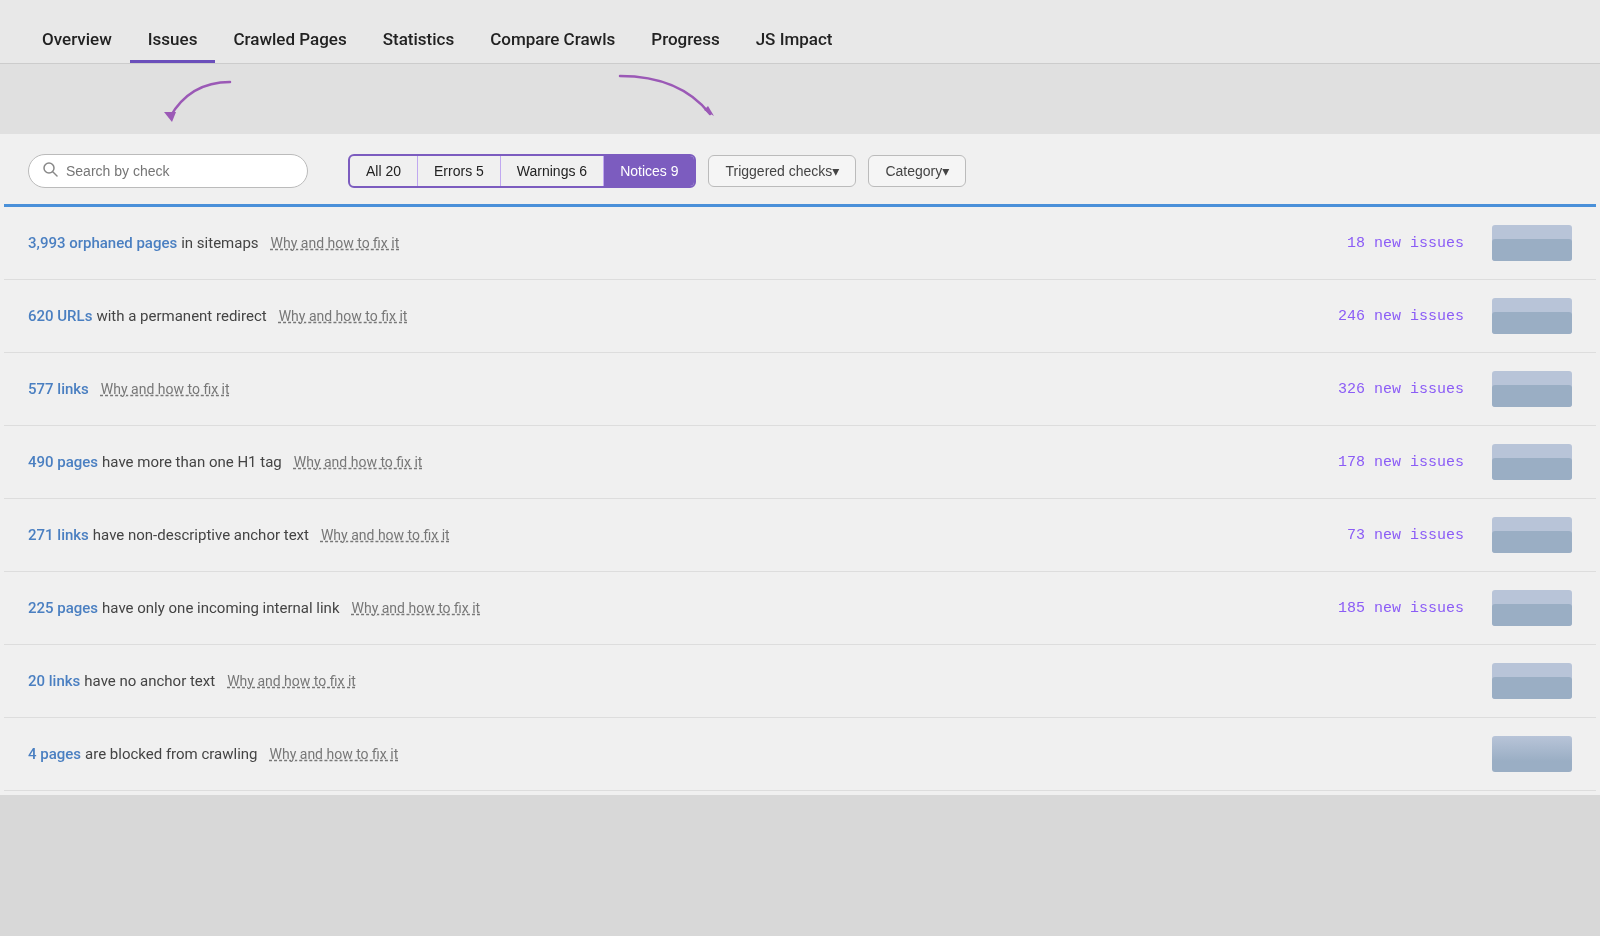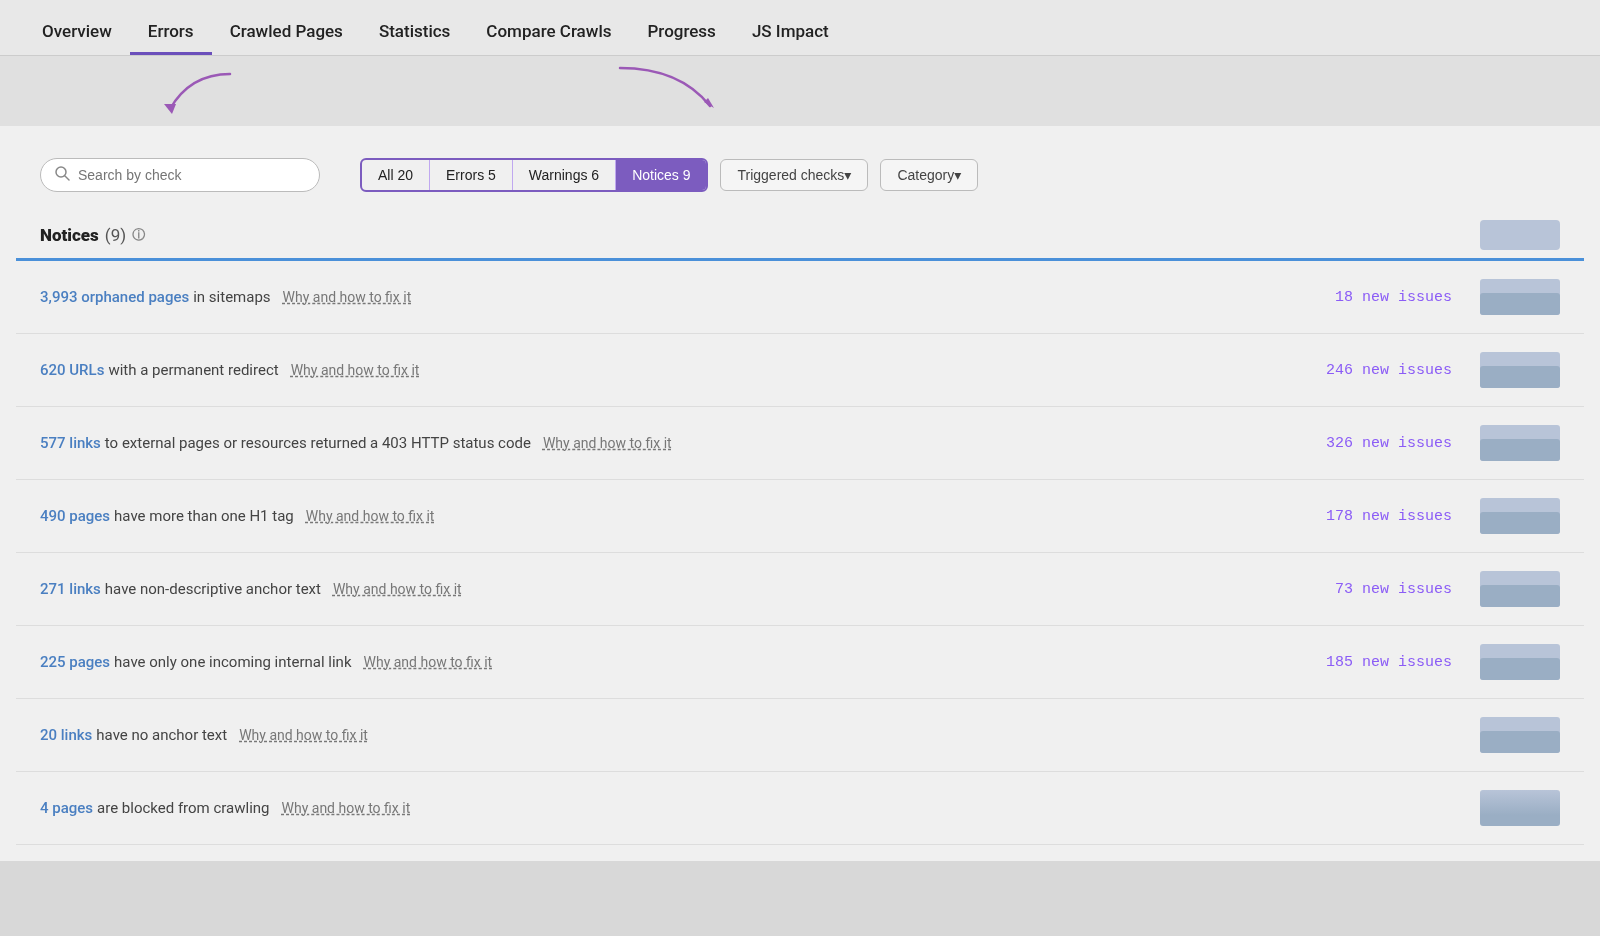--- a/index.html
+++ b/index.html
@@ -10,21 +10,21 @@
       min-height: 936px;
     }
 
     
     .top-nav {
       background: #e8e8e8;
       border-bottom: 1px solid #ccc;
       display: flex;
       align-items: flex-end;
       padding: 0 24px;
-      height: 56px;
+      height: 64px;
       gap: 0;
     }
     .nav-item {
       font-size: 17px;
       font-weight: 500;
       color: #222;
       padding: 0 18px 14px 18px;
       cursor: pointer;
       position: relative;
       white-space: nowrap;
@@ -45,21 +45,21 @@
     
     .arrow-container {
       position: relative;
       height: 70px;
       background: #e0e0e0;
     }
 
     
     .main-content {
       background: #f0f0f0;
-      padding: 16px;
+      padding: 4px;
     }
 
     
     .filter-bar {
       display: flex;
       align-items: center;
       padding: 16px 24px;
       gap: 12px;
       background: #f0f0f0;
     }
@@ -241,21 +241,21 @@
       position: absolute;
       left: 600px;
       top: 2px;
     }
   </style>
 </head>
 <body>
 
 <nav class="top-nav">
   <div class="nav-item">Overview</div>
-  <div class="nav-item active">Errors</div>
+  <div class="nav-item active">Issues</div>
   <div class="nav-item">Crawled Pages</div>
   <div class="nav-item">Statistics</div>
   <div class="nav-item">Compare Crawls</div>
   <div class="nav-item">Progress</div>
   <div class="nav-item">JS Impact</div>
 </nav>
 
 <div class="arrow-container">
 
   <svg class="purple-arrow-left" width="120" height="60" viewBox="0 0 120 60">
@@ -293,28 +293,20 @@
       <span>Triggered checks</span>
       <span>▾</span>
     </button>
 
     <button class="dropdown-btn">
       <span>Category</span>
       <span>▾</span>
     </button>
   </div>
 
-  <div class="section-header">
-    <div class="section-title">
-      <strong>Notices</strong>
-      <span style="font-weight:400; color:#555;">(9)</span>
-      <span class="info-icon">ⓘ</span>
-    </div>
-    <button class="section-action-btn"></button>
-  </div>
 
   <div class="blue-divider"></div>
 
   <div class="issues-list">
 
     <div class="issue-row">
       <div class="issue-text">
         <a class="issue-link">3,993 orphaned pages</a>
         <span>in sitemaps</span>
         <a class="why-fix-link">Why and how to fix it</a>
@@ -333,21 +325,20 @@
       </div>
       <span class="new-issues-count">246 new issues</span>
       <div class="mini-chart">
           <div class="mini-chart-wave"></div>
         </div>
     </div>
 
     <div class="issue-row">
       <div class="issue-text">
         <a class="issue-link">577 links</a>
-        <span>to external pages or resources returned a 403 HTTP status code</span>
         <a class="why-fix-link">Why and how to fix it</a>
       </div>
       <span class="new-issues-count">326 new issues</span>
       <div class="mini-chart">
           <div class="mini-chart-wave"></div>
         </div>
     </div>
 
     <div class="issue-row">
       <div class="issue-text">

